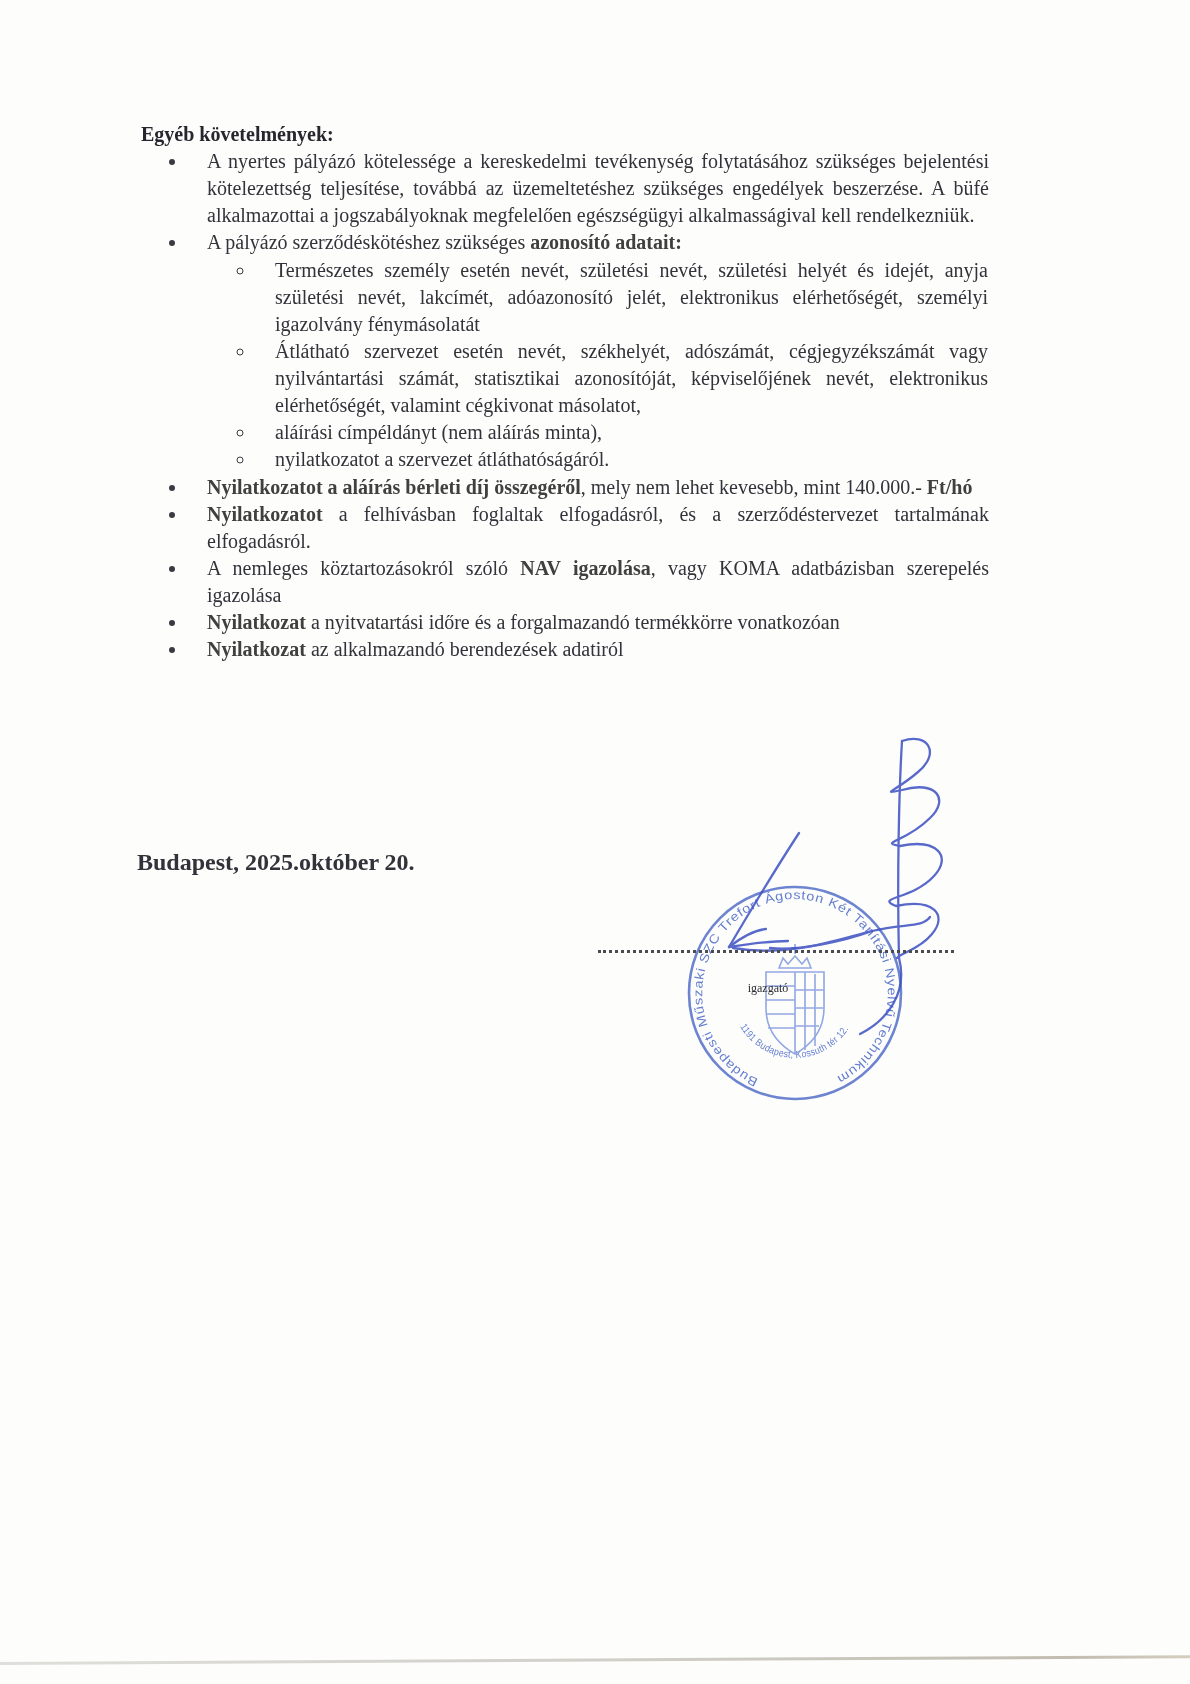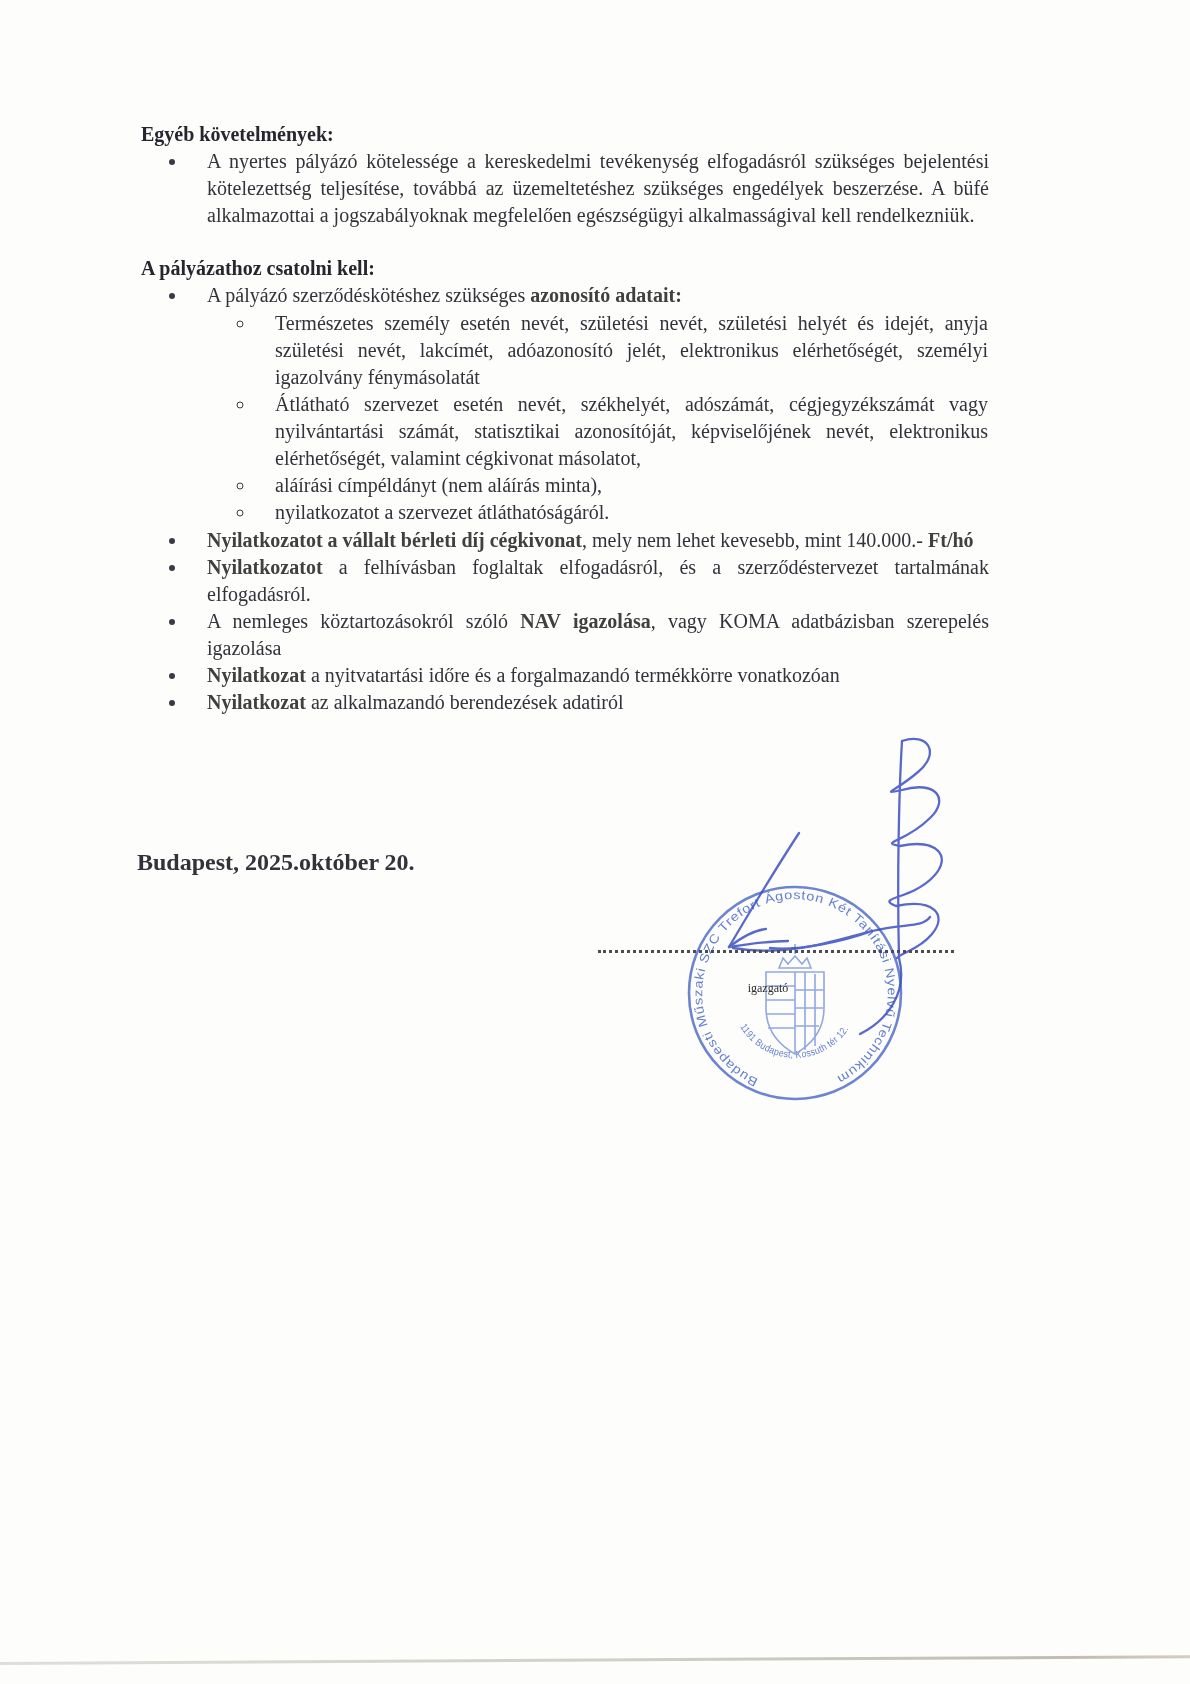--- a/index.html
+++ b/index.html
@@ -71,40 +71,39 @@
   }
 </style>
 </head>
 <body>
 
 <div class="page-text">
 
   <section class="sec1">
     <h3 class="doc-heading">Egyéb követelmények:</h3>
     <ul class="l1">
-      <li><span>A nyertes pályázó kötelessége a kereskedelmi tevékenység elfogadásról szükséges bejelentési kötelezettség teljesítése, továbbá az üzemeltetéshez szükséges engedélyek beszerzése. A büfé alkalmazottai a jogszabályoknak megfelelően egészségügyi alkalmasságival kell rendelkezniük.</span></li>
+      <li><span>A nyertes pályázó kötelessége a kereskedelmi tevékenység folytatásához szükséges bejelentési kötelezettség teljesítése, továbbá az üzemeltetéshez szükséges engedélyek beszerzése. A büfé alkalmazottai a jogszabályoknak megfelelően egészségügyi alkalmasságival kell rendelkezniük.</span></li>
     </ul>
   </section>
 
   <section class="sec2">
-    <h3 class="doc-heading">A pályázathoz csatolni kell:</h3>
     <ul class="l1">
 
       <li>
         <span>A pályázó szerződéskötéshez szükséges </span><span class="b">azonosító adatait:</span>
         <ul class="l2">
           <li><span>Természetes személy esetén nevét, születési nevét, születési helyét és idejét, anyja születési nevét, lakcímét, adóazonosító jelét, elektronikus elérhetőségét, személyi igazolvány fénymásolatát</span></li>
           <li><span>Átlátható szervezet esetén nevét, székhelyét, adószámát, cégjegyzékszámát vagy nyilvántartási számát, statisztikai azonosítóját, képviselőjének nevét, elektronikus elérhetőségét, valamint cégkivonat másolatot,</span></li>
           <li><span>aláírási címpéldányt (nem aláírás minta),</span></li>
           <li><span>nyilatkozatot a szervezet átláthatóságáról.</span></li>
         </ul>
       </li>
 
       <li>
-        <span class="b">Nyilatkozatot a vállalt bérleti díj cégkivonat</span><span>, mely nem lehet kevesebb, mint 140.000.- </span><span class="b">Ft/hó</span>
+        <span class="b">Nyilatkozatot a aláírás bérleti díj összegéről</span><span>, mely nem lehet kevesebb, mint 140.000.- </span><span class="b">Ft/hó</span>
       </li>
 
       <li>
         <span class="b">Nyilatkozatot</span><span> a felhívásban foglaltak elfogadásról, és a szerződéstervezet tartalmának elfogadásról.</span>
       </li>
 
       <li>
         <span>A nemleges köztartozásokról szóló </span><span class="b">NAV igazolása</span><span>, vagy KOMA adatbázisban szerepelés igazolása</span>
       </li>
 

